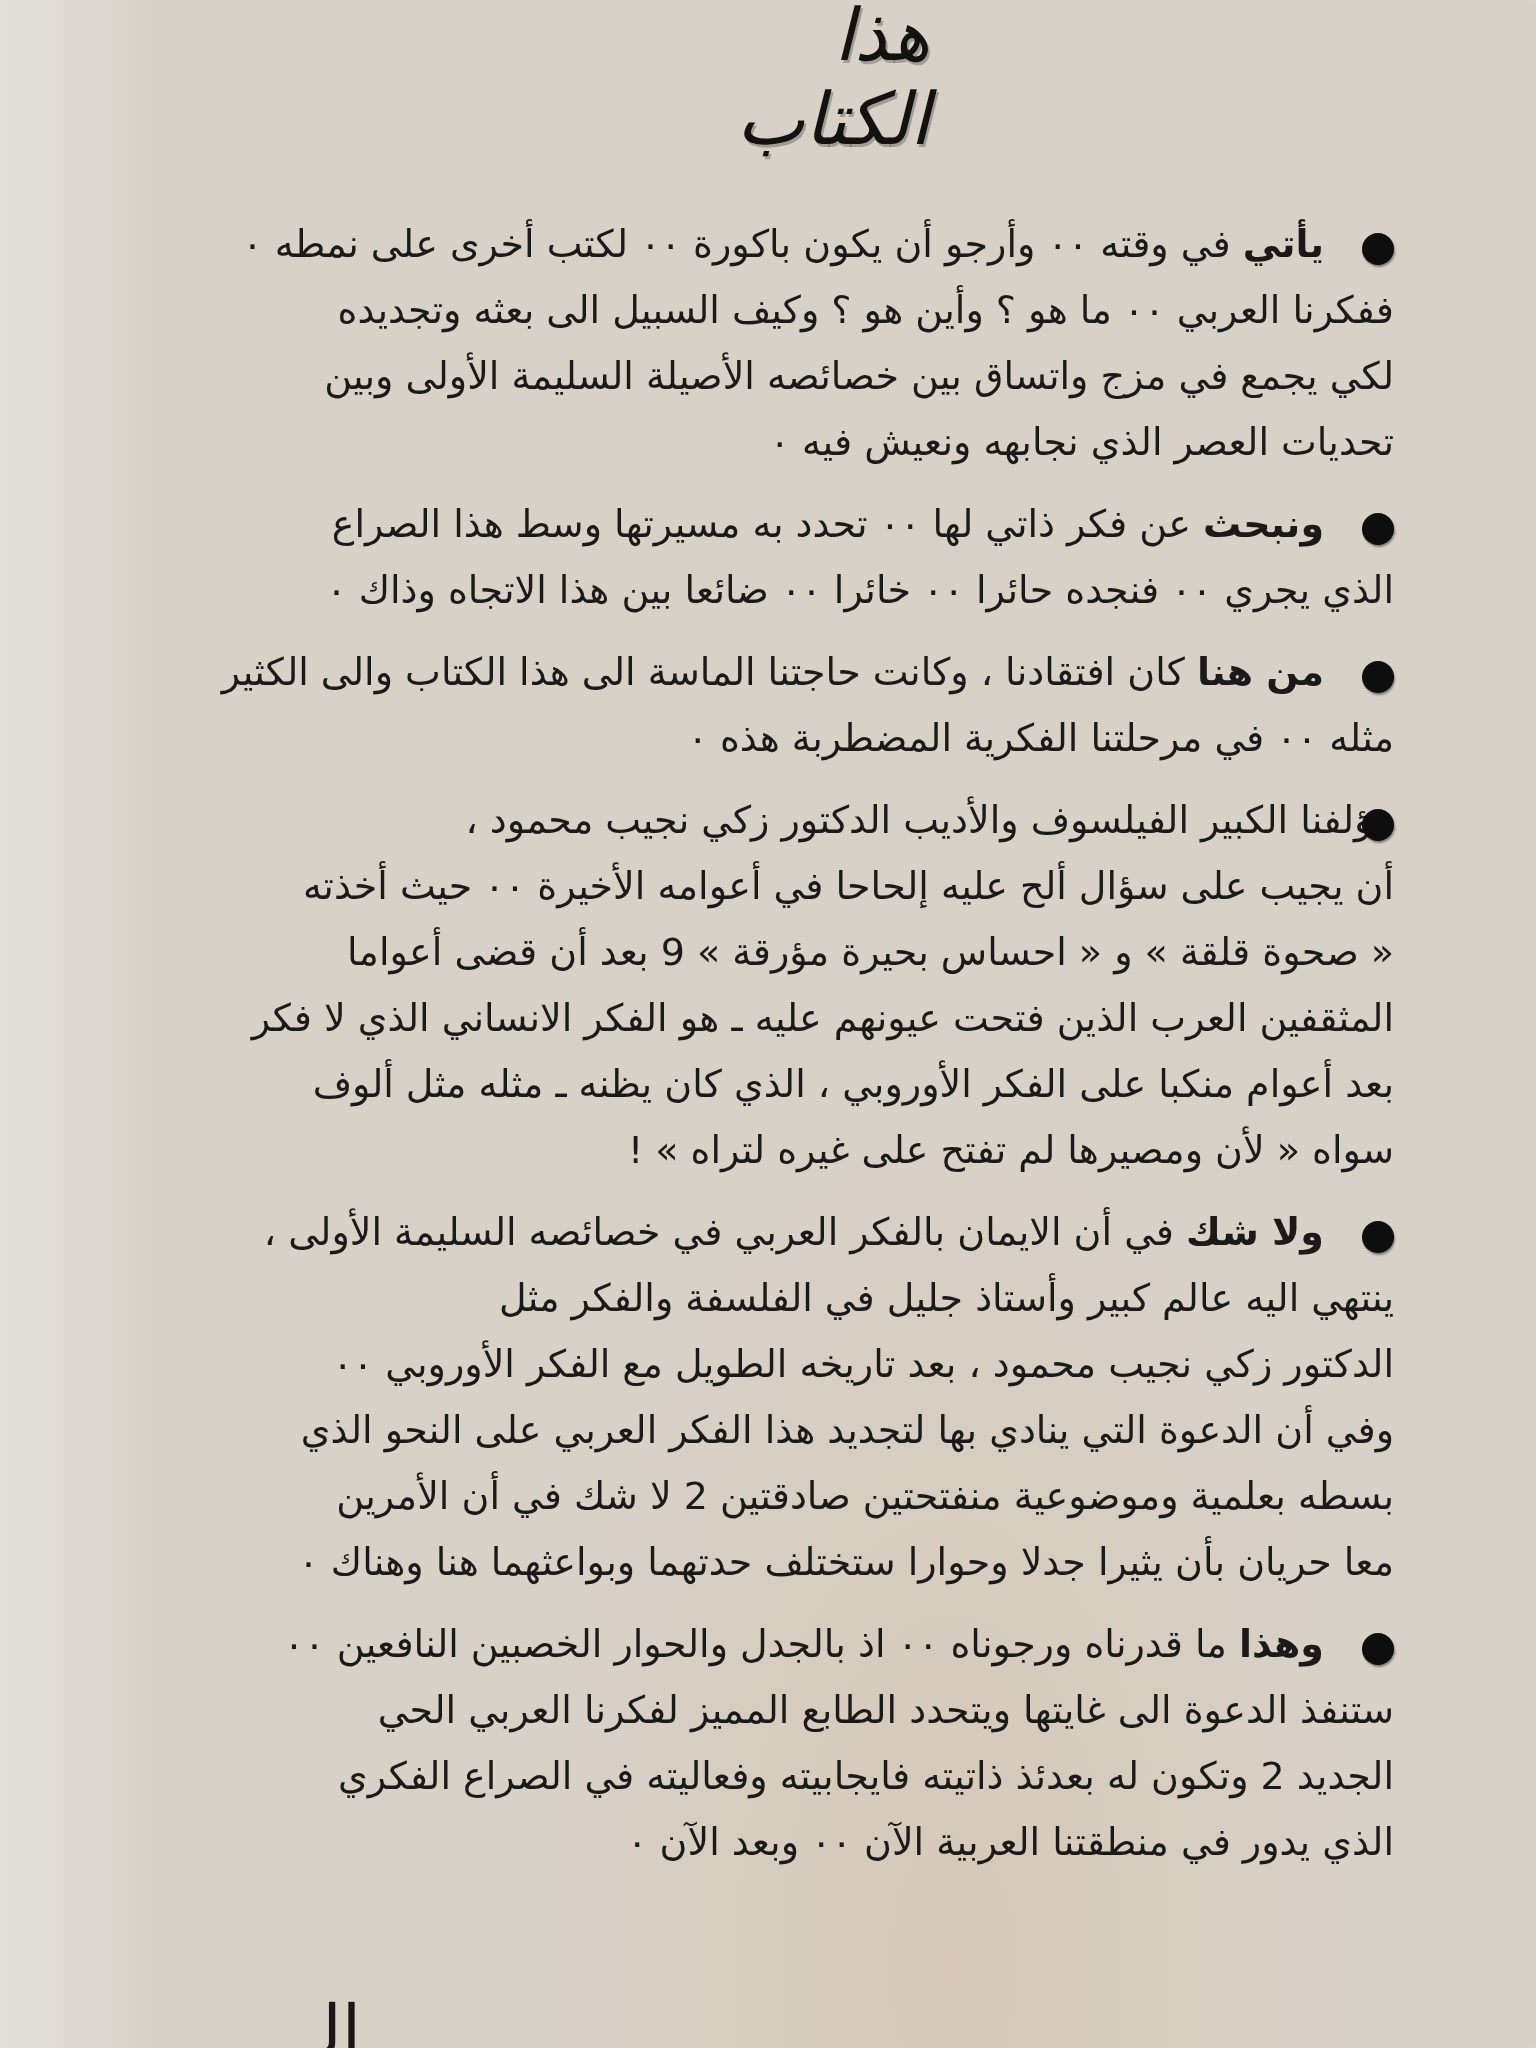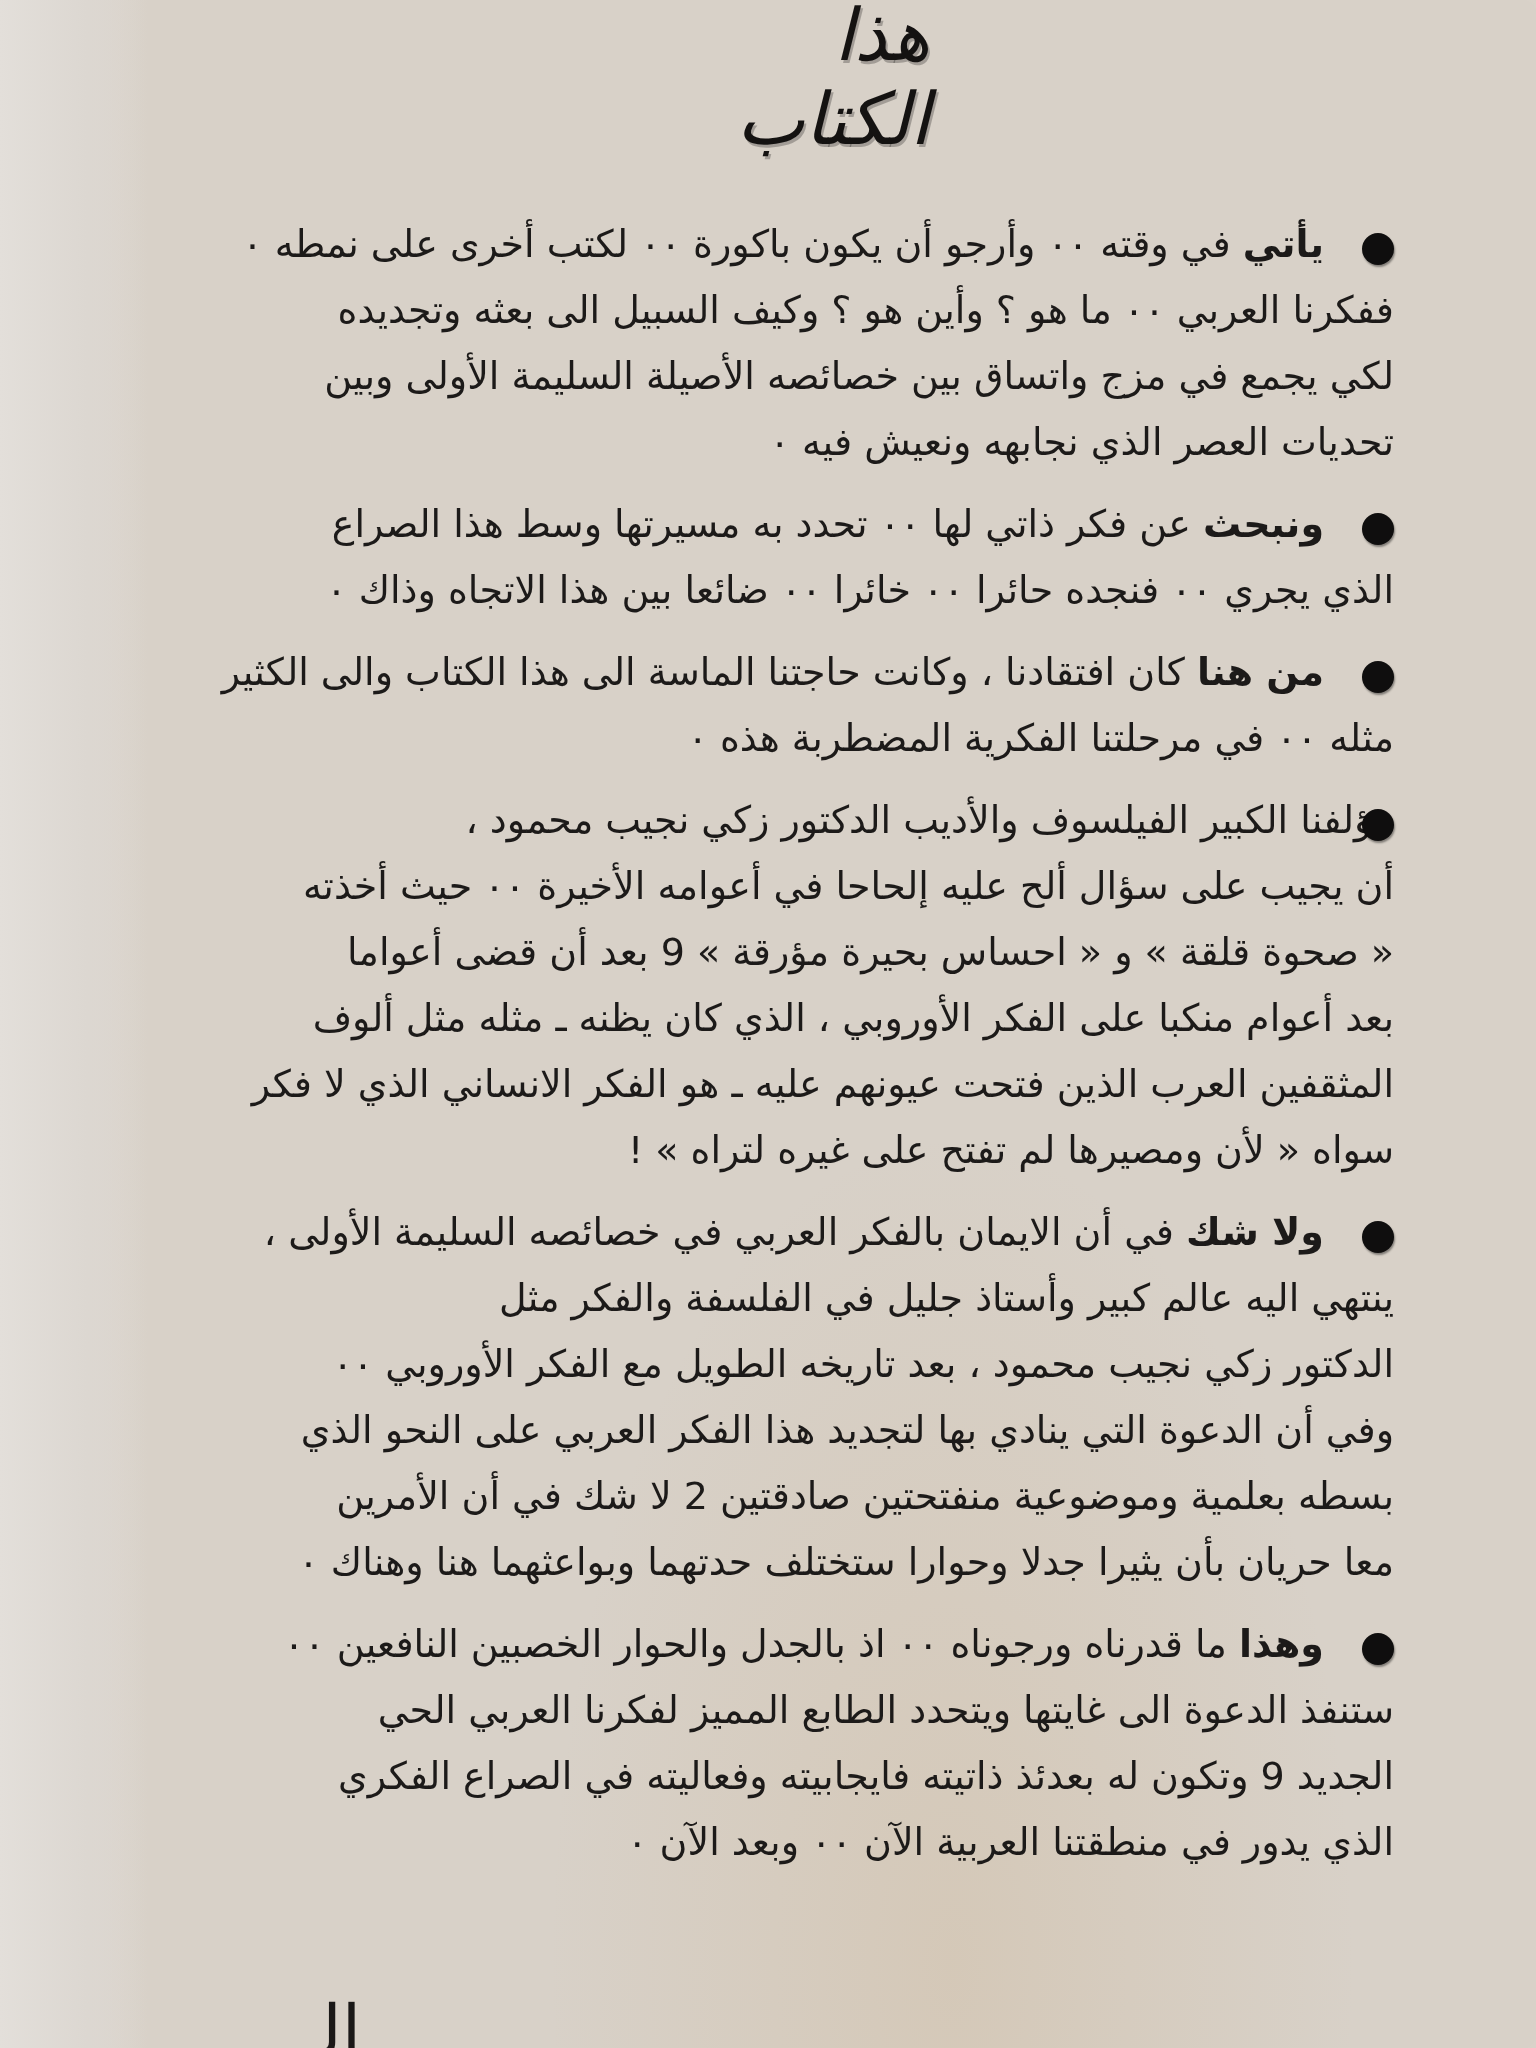--- a/index.html
+++ b/index.html
@@ -129,39 +129,39 @@
       <span class="bullet"></span>
       <span class="line"><b class="lead">من هنا</b> <span>كان افتقادنا ، وكانت حاجتنا الماسة الى هذا الكتاب والى الكثير</span></span>
       <span class="cont-line">مثله ٠٠ في مرحلتنا الفكرية المضطربة هذه ٠</span>
     </p>
 
     <p class="para">
       <span class="bullet"></span>
       <span class="cont-line">مؤلفنا الكبير    الفيلسوف والأديب الدكتور زكي نجيب محمود ،</span>
       <span class="cont-line">أن يجيب على سؤال ألح عليه إلحاحا في أعوامه الأخيرة ٠٠ حيث أخذته</span>
       <span class="cont-line">« صحوة قلقة » و « احساس بحيرة مؤرقة » 9 بعد أن قضى أعواما</span>
+      <span class="cont-line">المثقفين العرب الذين فتحت عيونهم عليه ـ هو الفكر الانساني الذي لا فكر</span>
       <span class="cont-line">بعد أعوام منكبا على الفكر الأوروبي ، الذي كان يظنه ـ مثله مثل ألوف</span>
-      <span class="cont-line">المثقفين العرب الذين فتحت عيونهم عليه ـ هو الفكر الانساني الذي لا فكر</span>
       <span class="cont-line">سواه « لأن ومصيرها لم تفتح على غيره لتراه » !</span>
     </p>
 
     <p class="para">
       <span class="bullet"></span>
       <span class="line"><b class="lead">ولا شك</b> <span>في أن الايمان بالفكر العربي في خصائصه السليمة الأولى ،</span></span>
       <span class="cont-line">ينتهي اليه عالم كبير وأستاذ جليل في الفلسفة والفكر مثل</span>
       <span class="cont-line">الدكتور زكي نجيب محمود ، بعد تاريخه الطويل مع الفكر الأوروبي ٠٠</span>
       <span class="cont-line">وفي أن الدعوة التي ينادي بها لتجديد هذا الفكر العربي على النحو الذي</span>
       <span class="cont-line">بسطه بعلمية وموضوعية منفتحتين صادقتين 2 لا شك في أن الأمرين</span>
       <span class="cont-line">معا حريان بأن يثيرا جدلا وحوارا ستختلف حدتهما وبواعثهما هنا وهناك ٠</span>
     </p>
 
     <p class="para">
       <span class="bullet"></span>
       <span class="line"><b class="lead">وهذا</b> <span>ما قدرناه ورجوناه ٠٠ اذ بالجدل والحوار الخصبين النافعين ٠٠</span></span>
       <span class="cont-line">ستنفذ الدعوة الى غايتها ويتحدد الطابع المميز لفكرنا العربي الحي</span>
-      <span class="cont-line">الجديد 9 وتكون له بعدئذ ذاتيته فايجابيته وفعاليته في الصراع الفكري</span>
+      <span class="cont-line">الجديد 2 وتكون له بعدئذ ذاتيته فايجابيته وفعاليته في الصراع الفكري</span>
       <span class="cont-line">الذي يدور في منطقتنا العربية الآن ٠٠ وبعد الآن ٠</span>
     </p>
 
   </div>
 
   <div class="signature">الـ</div>
 </div>
 
 </body></html>

